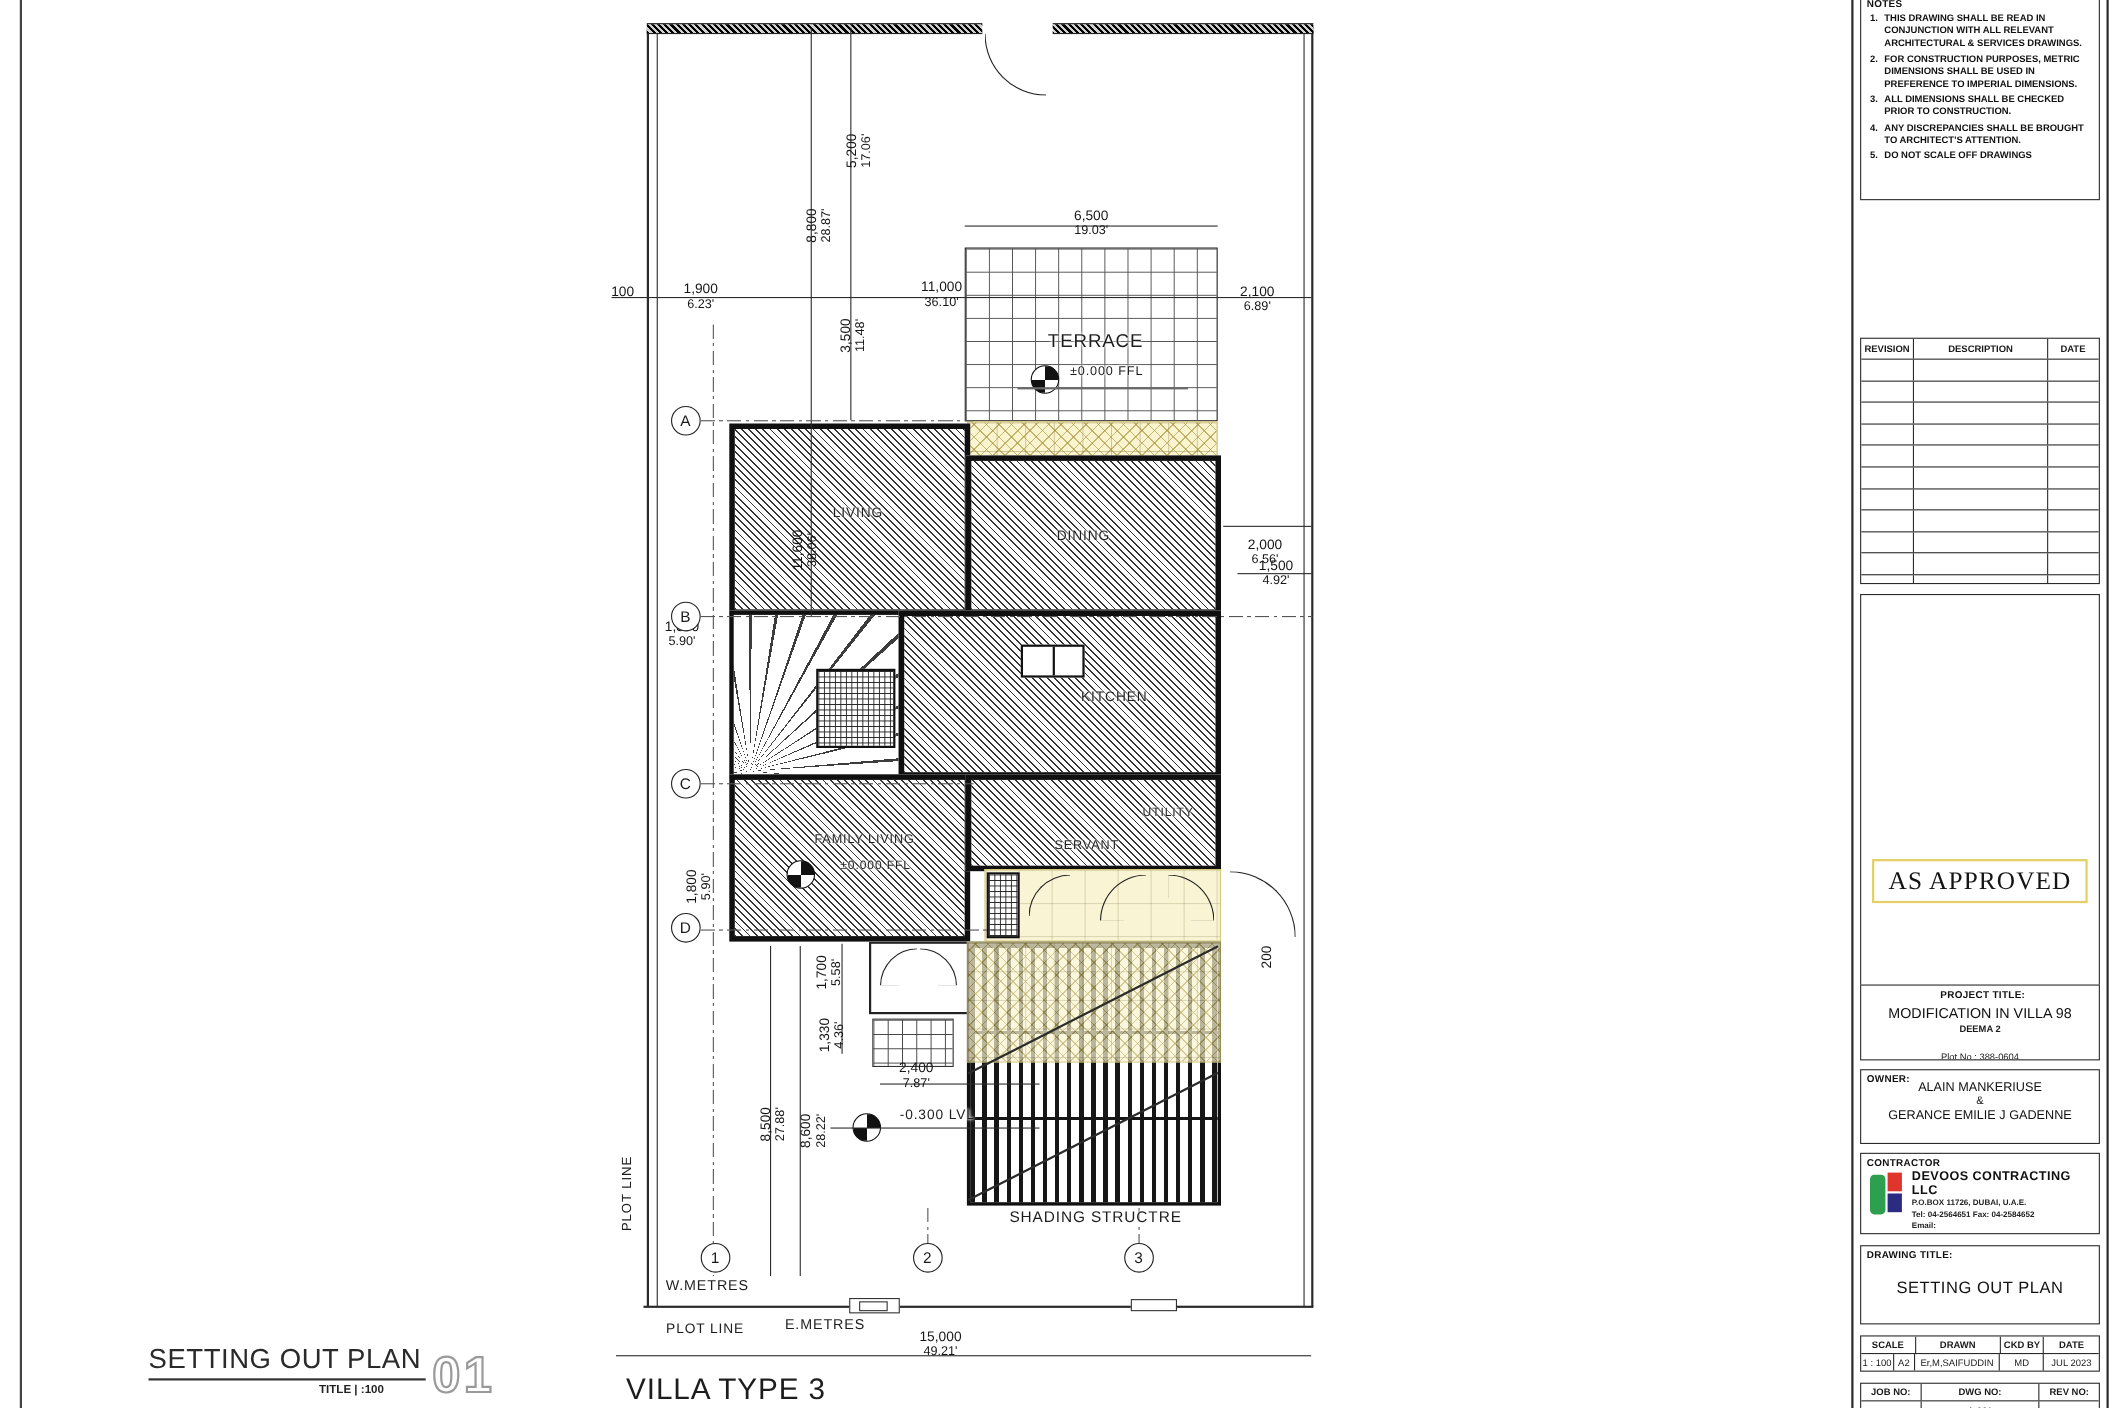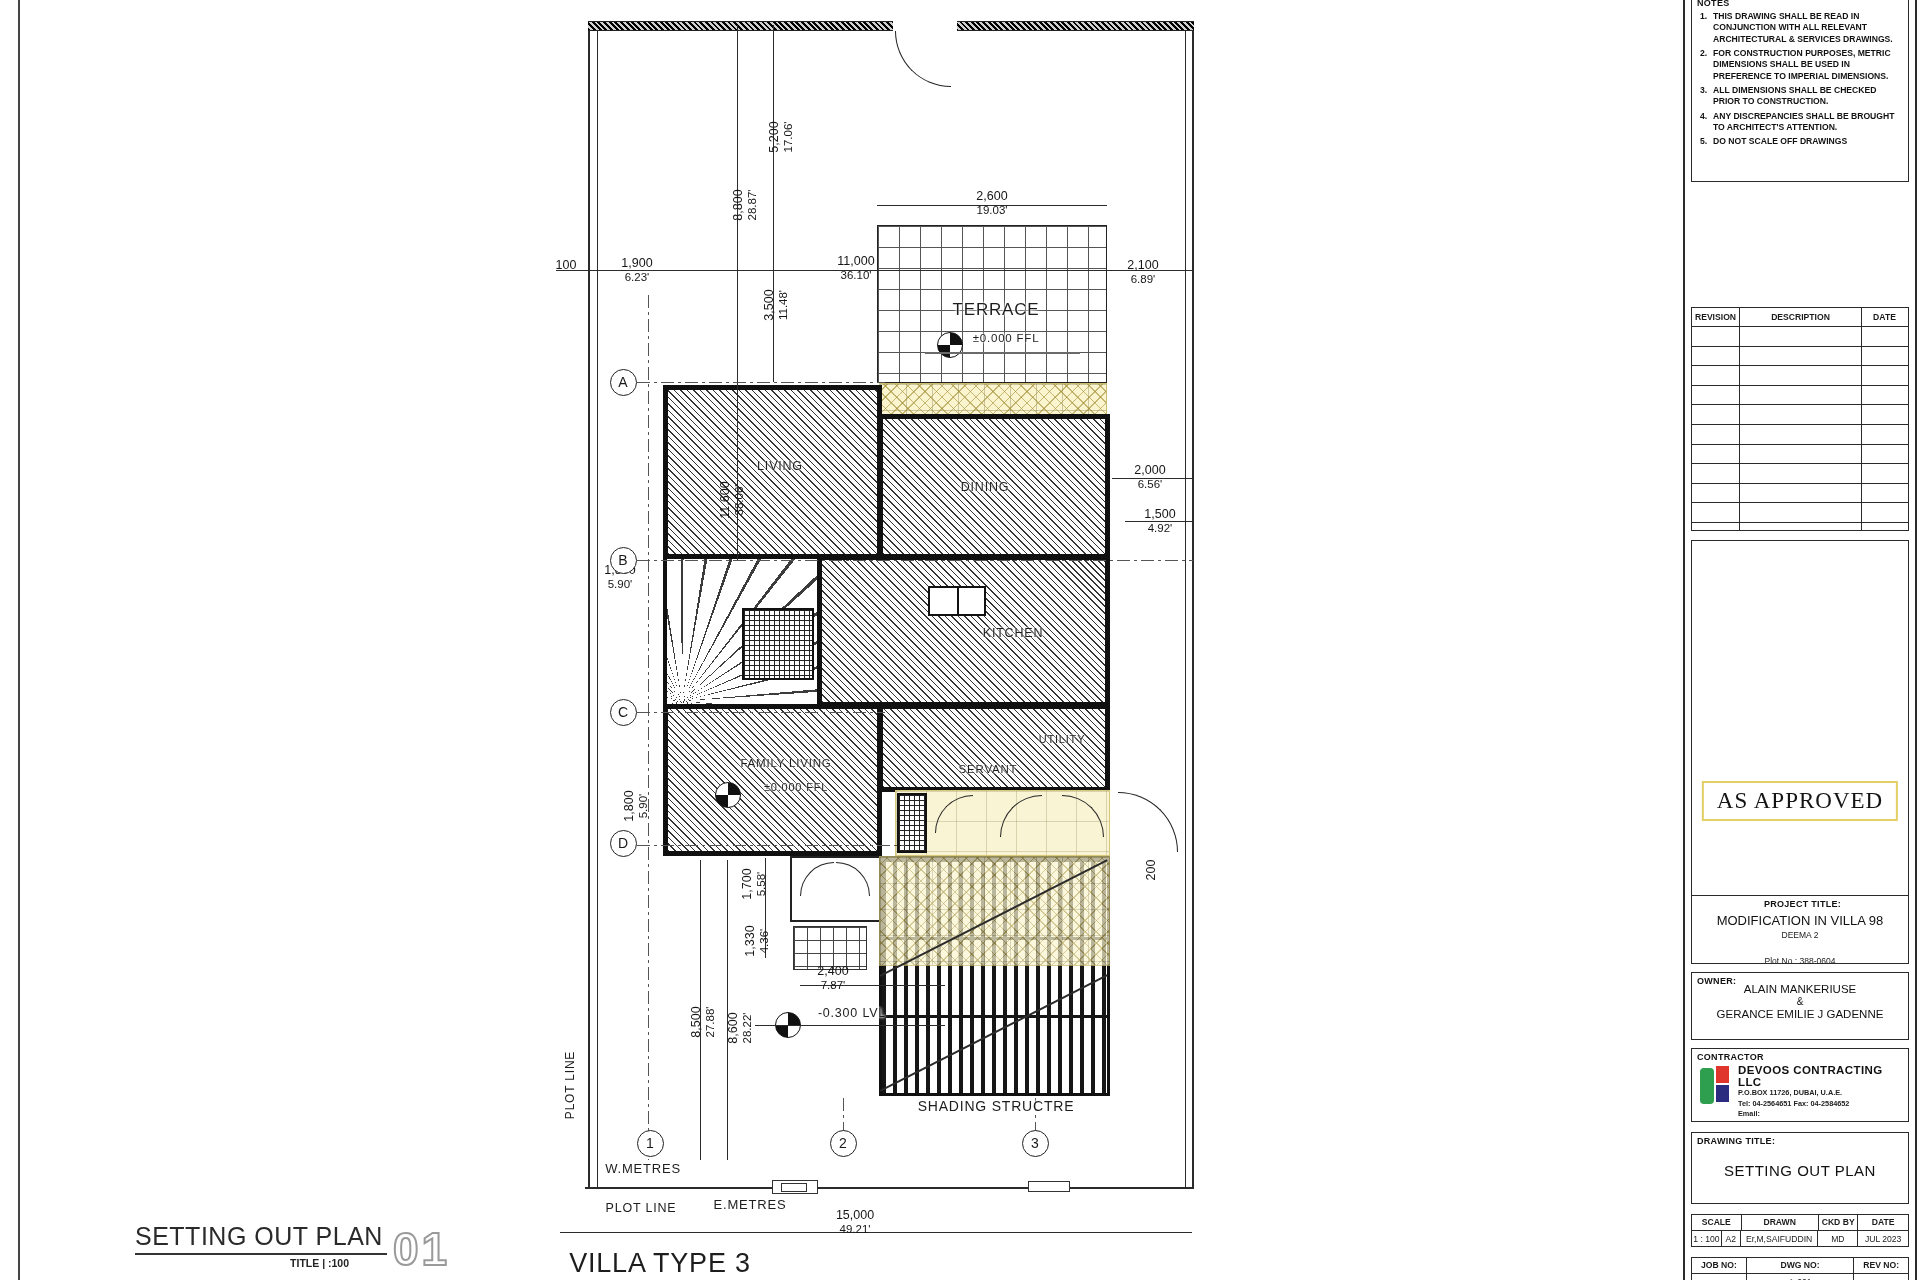--- a/index.html
+++ b/index.html
@@ -101,21 +101,21 @@
   .rev-c1{width:48px;}.rev-c2{width:122px;}.rev-c3{width:45px;}
   .rev-head{font-size:8.6px;font-weight:bold;text-align:center;height:18px;line-height:18px;}
   .rev-empty{height:18.6px;}
   #stamp-box{top:548px;height:360px;}
   .stamp{position:absolute;left:50%;top:240px;transform:translateX(-50%);
     font-family:"Liberation Serif",serif;font-size:23px;letter-spacing:1px;color:#141414;
     border:2px solid #e3cf63;padding:5px 13px;white-space:nowrap;background:#fff;}
   #proj-box{top:903px;height:69px;text-align:center;}
   #proj-box .hd{text-align:center;}
   .proj-title{font-size:13px;margin-top:4px;color:#111;}
-  .proj-l2{font-size:8.5px;font-weight:normal;margin-top:2px;}
+  .proj-l2{font-size:8.5px;font-weight:bold;margin-top:2px;}
   .proj-l3{font-size:8.5px;margin-top:16px;}
   #owner-box{top:980px;height:68px;text-align:center;}
   #owner-box .hd{text-align:left;}
   .owner-l{font-size:11.5px;margin-top:1px;color:#111;}
   .owner-amp{font-size:10px;}
   #contr-box{top:1056px;height:74px;}
   .contr-row{display:flex;padding:2px 4px 0 8px;}
   .logo{width:32px;height:40px;position:relative;flex:none;margin-top:2px;}
   .logo .g{position:absolute;left:0;top:2px;width:14px;height:36px;background:#2e9e4f;border-radius:4px;}
   .logo .r{position:absolute;left:16px;top:0;width:13px;height:17px;background:#df352c;}
@@ -227,40 +227,40 @@
     </div>
     <div class="ann" style="left: 856px; top: 268px; transform: translate(-50%, -50%);">
       <div class="m">11,000</div>
       <div class="ft">36.10'</div>
     </div>
     <div class="ann" style="left: 1143px; top: 272px; transform: translate(-50%, -50%);">
       <div class="m">2,100</div>
       <div class="ft">6.89'</div>
     </div>
     <div class="ann" style="left: 992px; top: 203px; transform: translate(-50%, -50%);">
-      <div class="m">2,600</div>
+      <div class="m">6,500</div>
       <div class="ft">19.03'</div>
     </div>
     <div class="ann" style="left: 781px; top: 137px; transform: translate(-50%, -50%) rotate(-90deg);">
       <div class="m">5,200</div>
       <div class="ft">17.06'</div>
     </div>
     <div class="ann" style="left: 745px; top: 205px; transform: translate(-50%, -50%) rotate(-90deg);">
       <div class="m">8,800</div>
       <div class="ft">28.87'</div>
     </div>
     <div class="ann" style="left: 776px; top: 305px; transform: translate(-50%, -50%) rotate(-90deg);">
       <div class="m">3,500</div>
       <div class="ft">11.48'</div>
     </div>
     <div class="ann" style="left: 732px; top: 500px; transform: translate(-50%, -50%) rotate(-90deg);">
       <div class="m">11,600</div>
       <div class="ft">38.06'</div>
     </div>
-    <div class="ann" style="left: 1150px; top: 477px; transform: translate(-50%, -50%); text-align: center;">
+    <div class="ann" style="left: 1150px; top: 502px; transform: translate(-50%, -50%); text-align: center;">
       <div class="m">2,000</div>
       <div class="ft">6.56'</div>
     </div>
     <div class="ann" style="left: 1160px; top: 521px; transform: translate(-50%, -50%);">
       <div class="m">1,500</div>
       <div class="ft">4.92'</div>
     </div>
     <div class="ann" style="left: 620px; top: 577px; transform: translate(-50%, -50%);">
       <div class="m">1,800</div>
       <div class="ft">5.90'</div>

